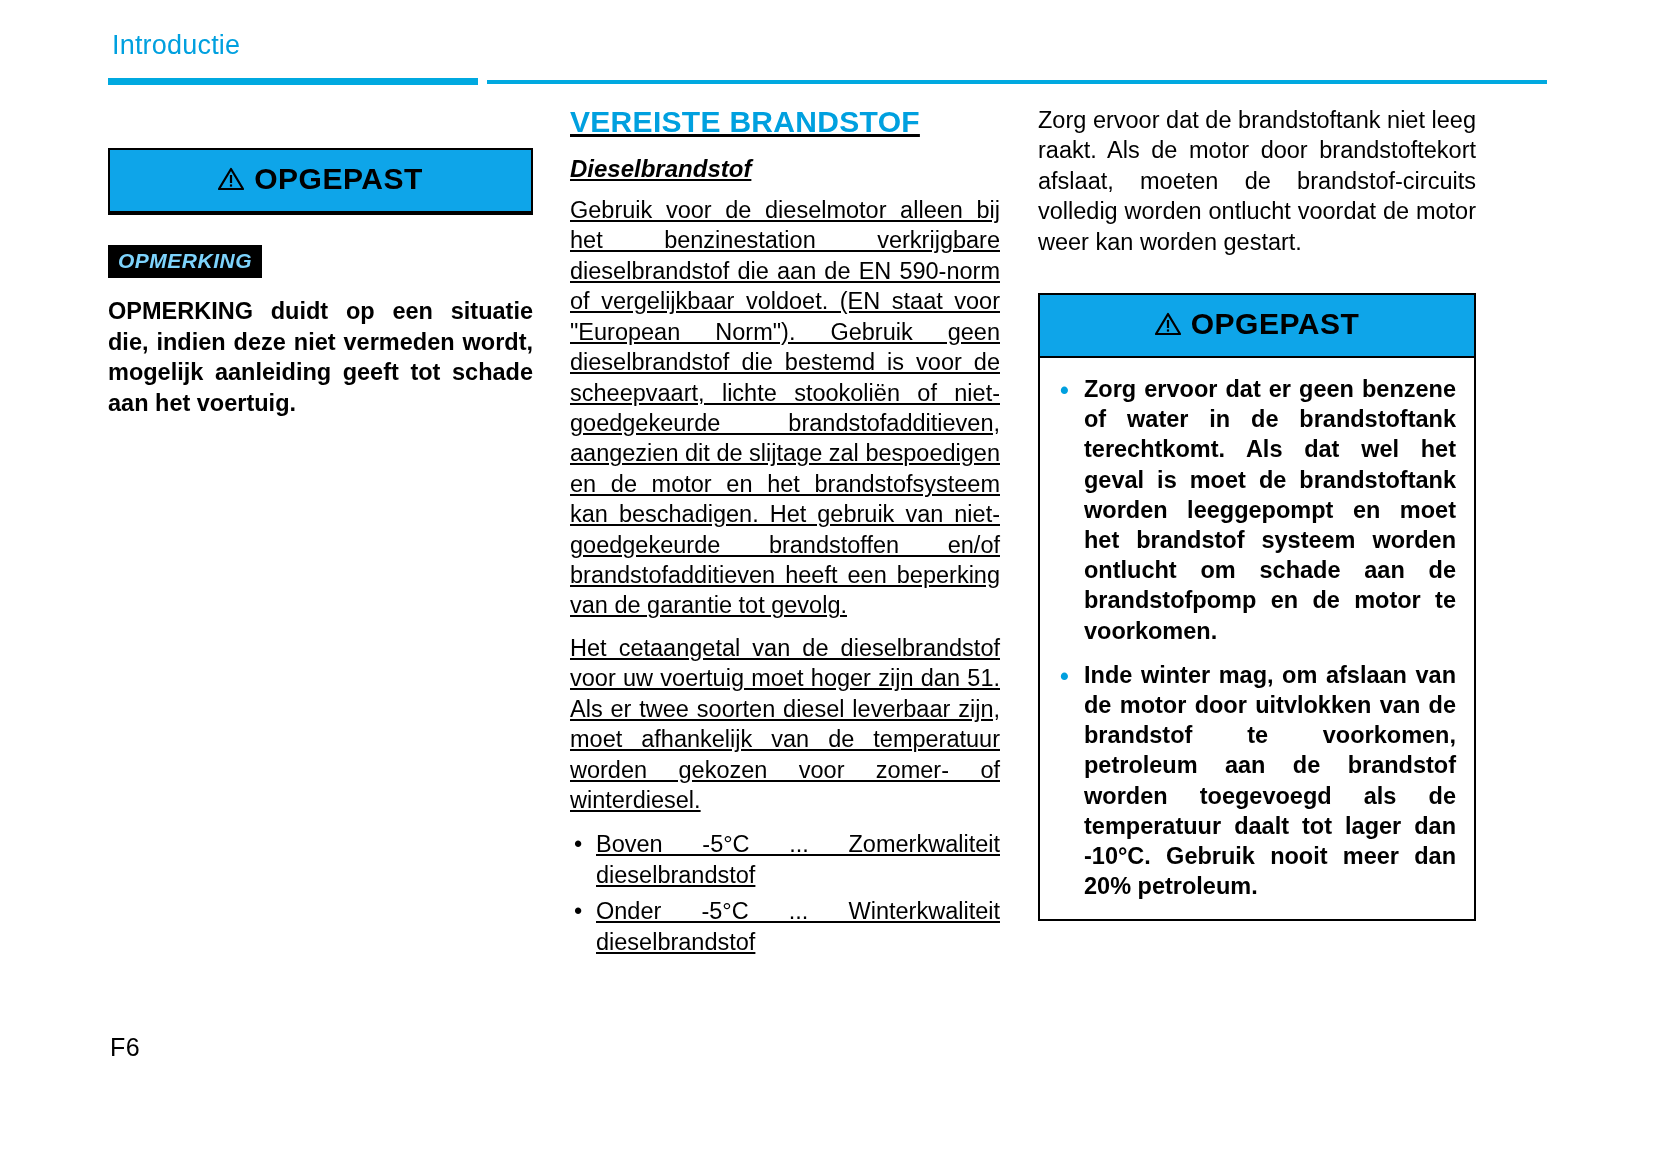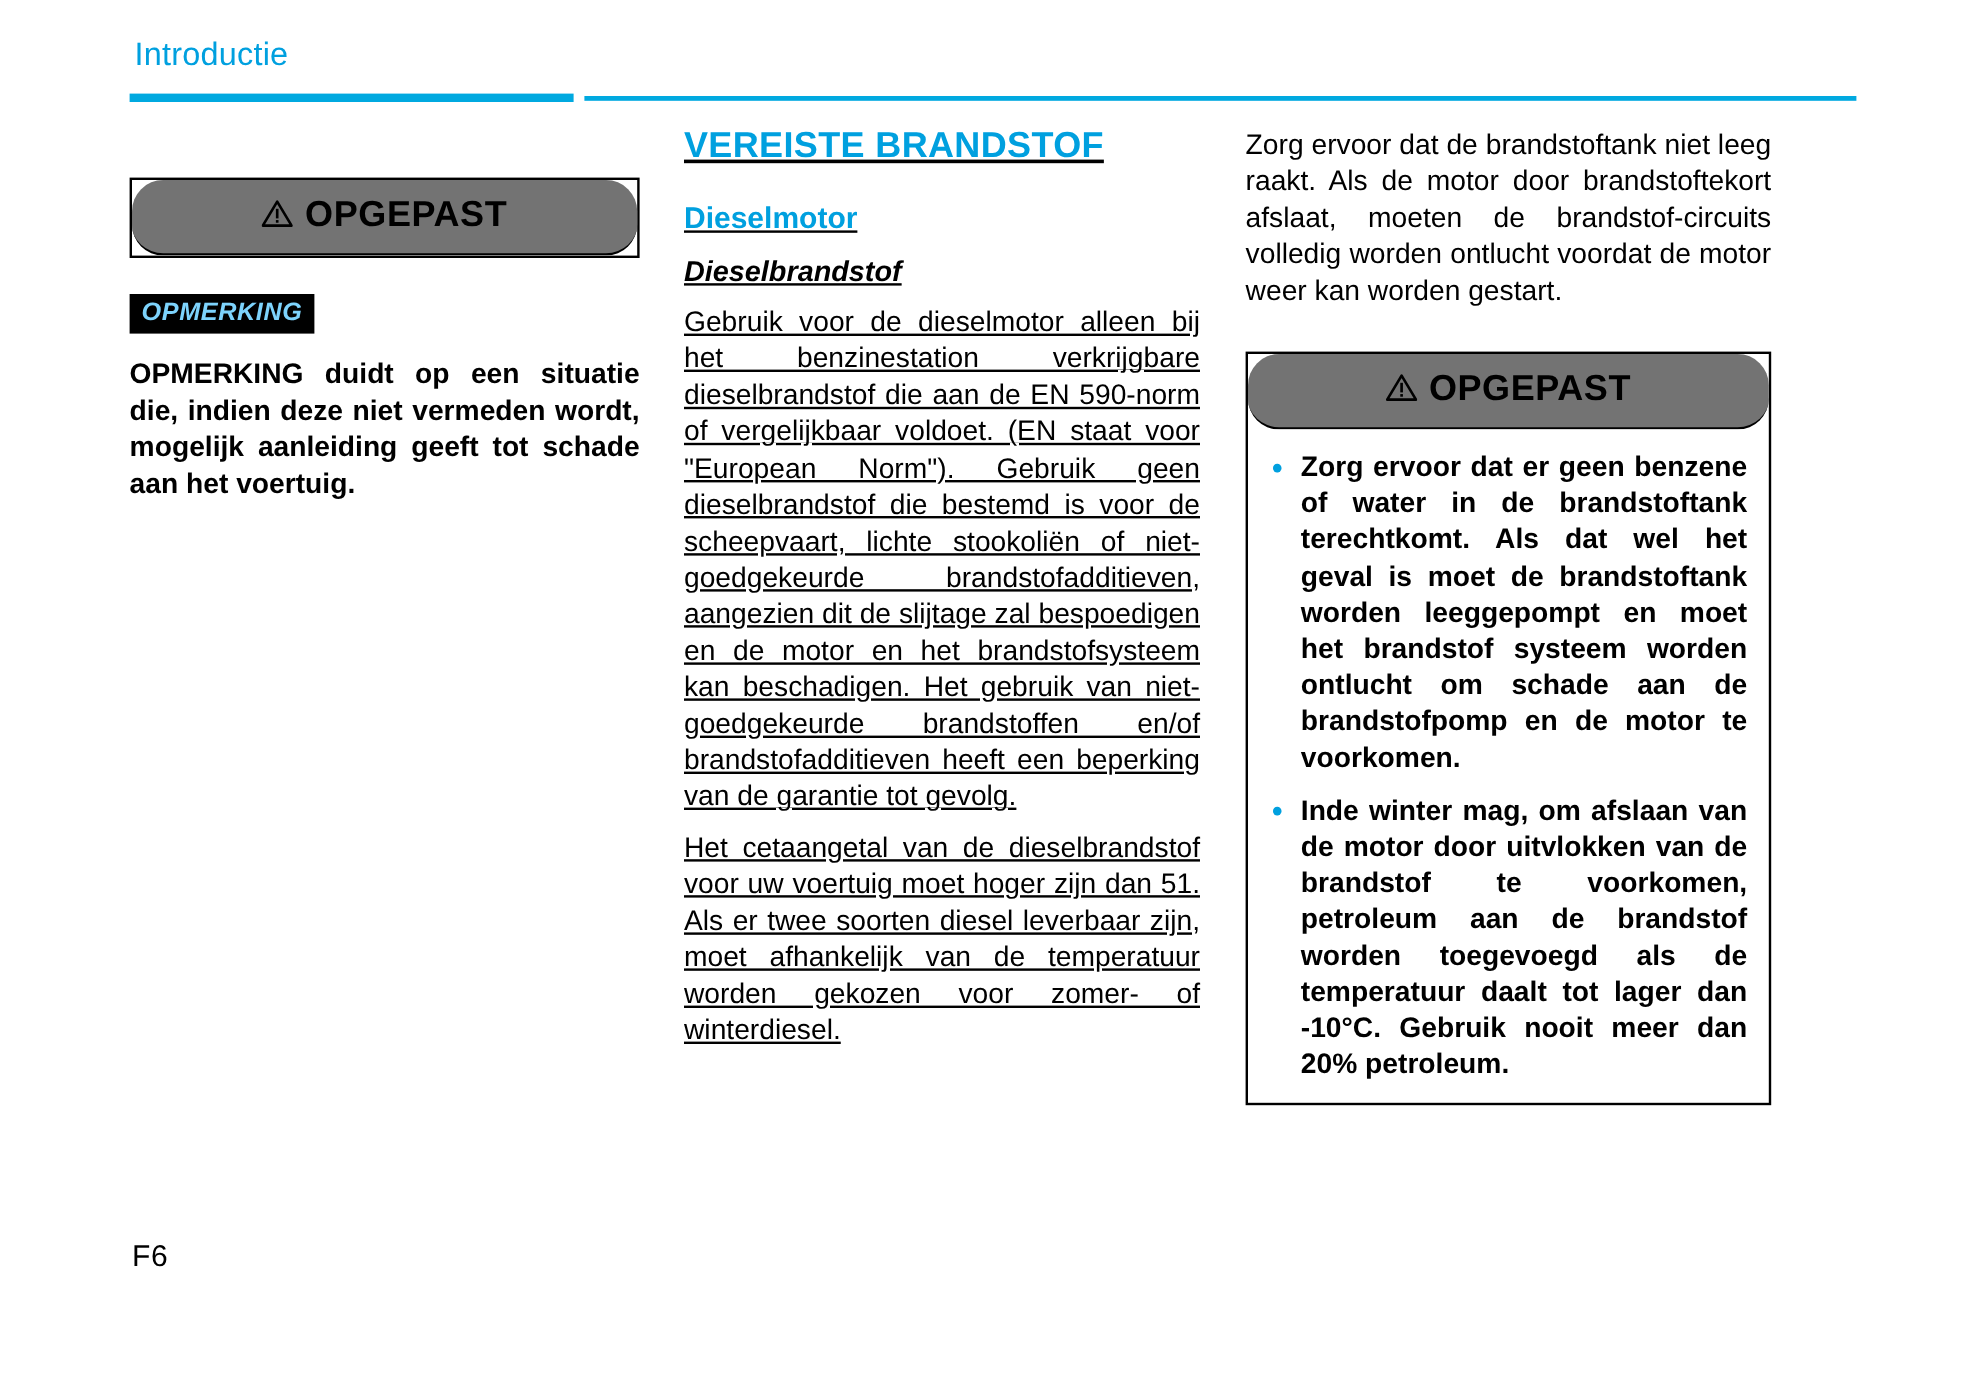--- a/index.html
+++ b/index.html
@@ -56,28 +56,27 @@
   .col1 { left: 108px; width: 425px; }
   .col2 { left: 570px; width: 430px; text-decoration: underline; }
   .col3 { left: 1038px; width: 438px; }
 
   
   .caution-box {
     border: 2px solid #000;
     margin-top: 43px;
   }
   .caution-head {
-    background: #737373;
+    background: #0ea5e9;
     border-bottom: 2px solid #000;
     text-align: center;
     padding: 12px 0 13px 0;
     font-size: 30px;
     font-weight: bold;
     letter-spacing: 0.5px;
-    border-radius: 26px;
   }
   .caution-head .warn-tri {
     display: inline-block;
     vertical-align: -2px;
     margin-right: 10px;
   }
   .caution-body {
     padding: 14px 16px 18px 16px;
     font-size: 23.5px;
     font-weight: bold;
@@ -222,26 +221,29 @@
     <div>
       <span class="note-tag">OPMERKING</span>
       <div class="note-body">OPMERKING duidt op een situatie die, indien deze niet vermeden wordt, mogelijk aanleiding geeft tot schade aan het voertuig.</div>
     </div>
 
   </div>
 
   <div class="col col2">
 
     <h1 class="chapter-title">VEREISTE BRANDSTOF</h1>
-    <h2 class="sub-head">Dieselmotor</h2>
     <h3 class="sub-sub-head">Dieselbrandstof</h3>
 
     <p class="body-text">Gebruik voor de dieselmotor alleen bij het benzinestation verkrijgbare dieselbrandstof die aan de EN 590-norm of vergelijkbaar voldoet. (EN staat voor "European Norm"). Gebruik geen dieselbrandstof die bestemd is voor de scheepvaart, lichte stookoliën of niet-goedgekeurde brandstofadditieven, aangezien dit de slijtage zal bespoedigen en de motor en het brandstofsysteem kan beschadigen. Het gebruik van niet-goedgekeurde brandstoffen en/of brandstofadditieven heeft een beperking van de garantie tot gevolg.</p>
     <p class="body-text">Het cetaangetal van de dieselbrandstof voor uw voertuig moet hoger zijn dan 51. Als er twee soorten diesel leverbaar zijn, moet afhankelijk van de temperatuur worden gekozen voor zomer- of winterdiesel.</p>
 
+    <ul class="bullet-list">
+      <li>Boven -5°C ... Zomerkwaliteit dieselbrandstof</li>
+      <li>Onder -5°C ... Winterkwaliteit dieselbrandstof</li>
+    </ul>
 
   </div>
 
   <div class="col col3">
 
     <p class="body-text">Zorg ervoor dat de brandstoftank niet leeg raakt. Als de motor door brandstoftekort afslaat, moeten de brandstof-circuits volledig worden ontlucht voordat de motor weer kan worden gestart.</p>
 
     <div class="caution-box-3">
       <div class="caution-head">
         <span class="warn-tri">

